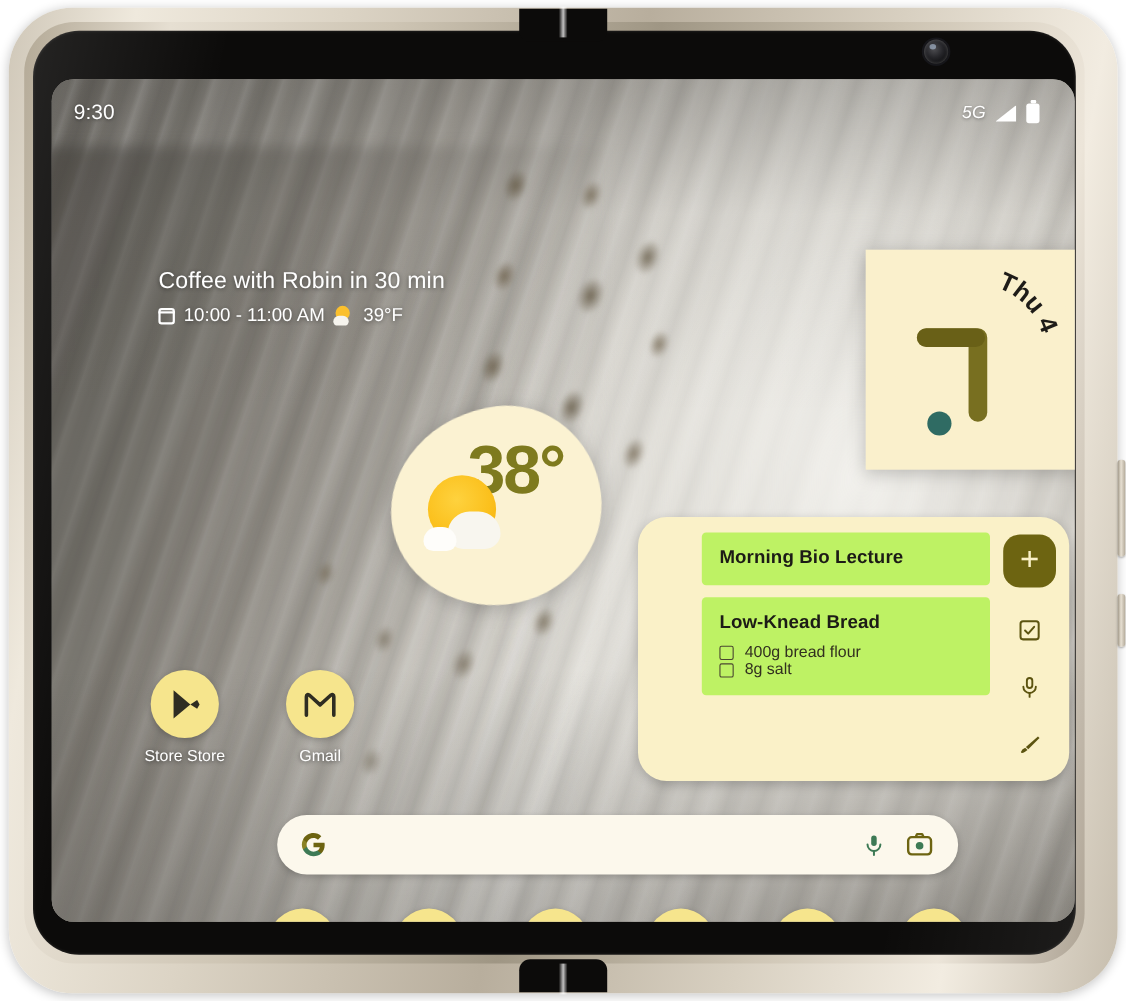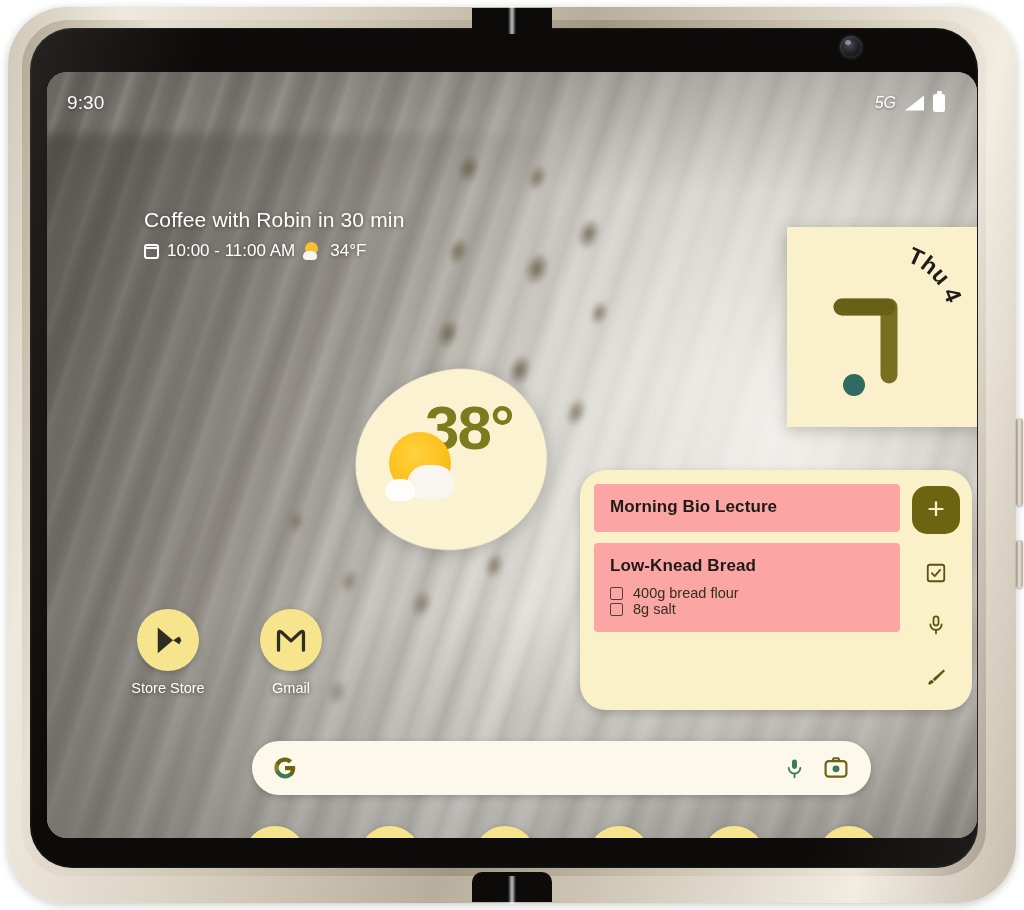--- a/index.html
+++ b/index.html
@@ -136,21 +136,21 @@
   .sb-sig{ width:19px; height:15px; background:#fff;
     clip-path:polygon(100% 0,100% 100%,0 100%); }
   .sb-bat{ width:12px; height:18px; border-radius:2.5px; background:#fff;
     position:relative; }
   .sb-bat::before{ content:""; position:absolute; left:3.5px; top:-3px;
     width:5px; height:3px; border-radius:1px; background:#fff; }
 
   
   .glance{ position:absolute; left:97px; top:136px; color:#fff; }
   .glance-title{ font-size:21px; font-weight:400; letter-spacing:.15px;
-    text-shadow:0 1px 4px rgba(0,0,0,.45); }
+    text-shadow:0 1px 4px rgba(0,0,0,.45);margin-top:36px; }
   .glance-sub{ display:flex; align-items:center; gap:8px; margin-top:9px;
     font-size:17px; font-weight:400; text-shadow:0 1px 4px rgba(0,0,0,.45); }
   .cal-ico{ width:15px; height:15px; border:2px solid #fff; border-radius:3px;
     position:relative; }
   .cal-ico::before{ content:""; position:absolute; left:-2px; top:1.5px;
     width:15px; height:2px; background:#fff; }
   .sun-ico{ width:19px; height:18px; position:relative; }
   .sun-ico .s{ position:absolute; left:2px; top:0; width:13px; height:13px;
     border-radius:50%; background:#fbc02d; }
   .sun-ico .c{ position:absolute; left:0; bottom:0; width:14px; height:9px;
@@ -183,21 +183,21 @@
     border-radius:24px 24px 17px 17px; background:#f8f6ef; }
   .w-cl2{ position:absolute; left:0px; top:47px; width:30px; height:22px;
     border-radius:16px 16px 11px 11px; background:#fefdfa; }
 
   
   .notesw{ position:absolute; left:533px; top:398px; width:392px; height:240px;
     background:#faf1c8; border-radius:26px; overflow:hidden;
     box-shadow:0 3px 10px rgba(0,0,0,.2); display:flex; }
   .notes-list{ flex:1; padding:14px 0 0 14px; display:flex;
     flex-direction:column; gap:11px; }
-  .note-card{ background:#fca5a5; border-radius:4px; padding:13px 16px 15px; }
+  .note-card{ background:#bef264; border-radius:4px; padding:13px 16px 15px;margin-left:44px; }
   .note-title{ font-size:17px; font-weight:700; color:#1c1b16; letter-spacing:.1px; }
   .note-body{ font-size:14.5px; line-height:1.42; color:#32301f; margin-top:8px; }
   .note-items{ margin-top:9px; display:flex; flex-direction:column; gap:0; }
   .note-item{ display:flex; align-items:center; gap:10px;
     font-size:14.5px; color:#32301f; }
   .chk{ width:13px; height:13px; border:1.8px solid #4a4630; border-radius:2px;
     flex:0 0 auto; }
   .notes-tools{ width:72px; display:flex; flex-direction:column;
     align-items:center; padding-top:16px; gap:26px; }
   .fab{ width:48px; height:48px; border-radius:15px; background:#6d6411;
@@ -267,21 +267,21 @@
 
     <div class="glance">
       <div class="glance-title">Coffee with Robin in 30 min</div>
       <div class="glance-sub">
         <span class="cal-ico"></span>
         <span>10:00 - 11:00 AM</span>
         <span class="sun-ico">
           <span class="s"></span>
             <span class="c"></span>
         </span>
-        <span>34°F</span>
+        <span>39°F</span>
       </div>
     </div>
 
     <div class="clockw">
       <svg class="clock-blob" viewBox="0 0 200 200">
         <path fill="#faf0cc" d="M100 2 L116 10 L133 6 L144 19 L161 20 L167 36 L182 43 L181 60
           L193 73 L186 89 L193 105 L182 117 L184 134 L169 142 L166 159 L149 162 L139 176
           L122 172 L108 182 L94 172 L77 177 L66 163 L49 160 L43 144 L28 136 L31 119
           L19 106 L26 90 L19 74 L31 61 L29 44 L45 36 L51 20 L68 19 L79 6 L96 10 Z"></path>
       </svg>

